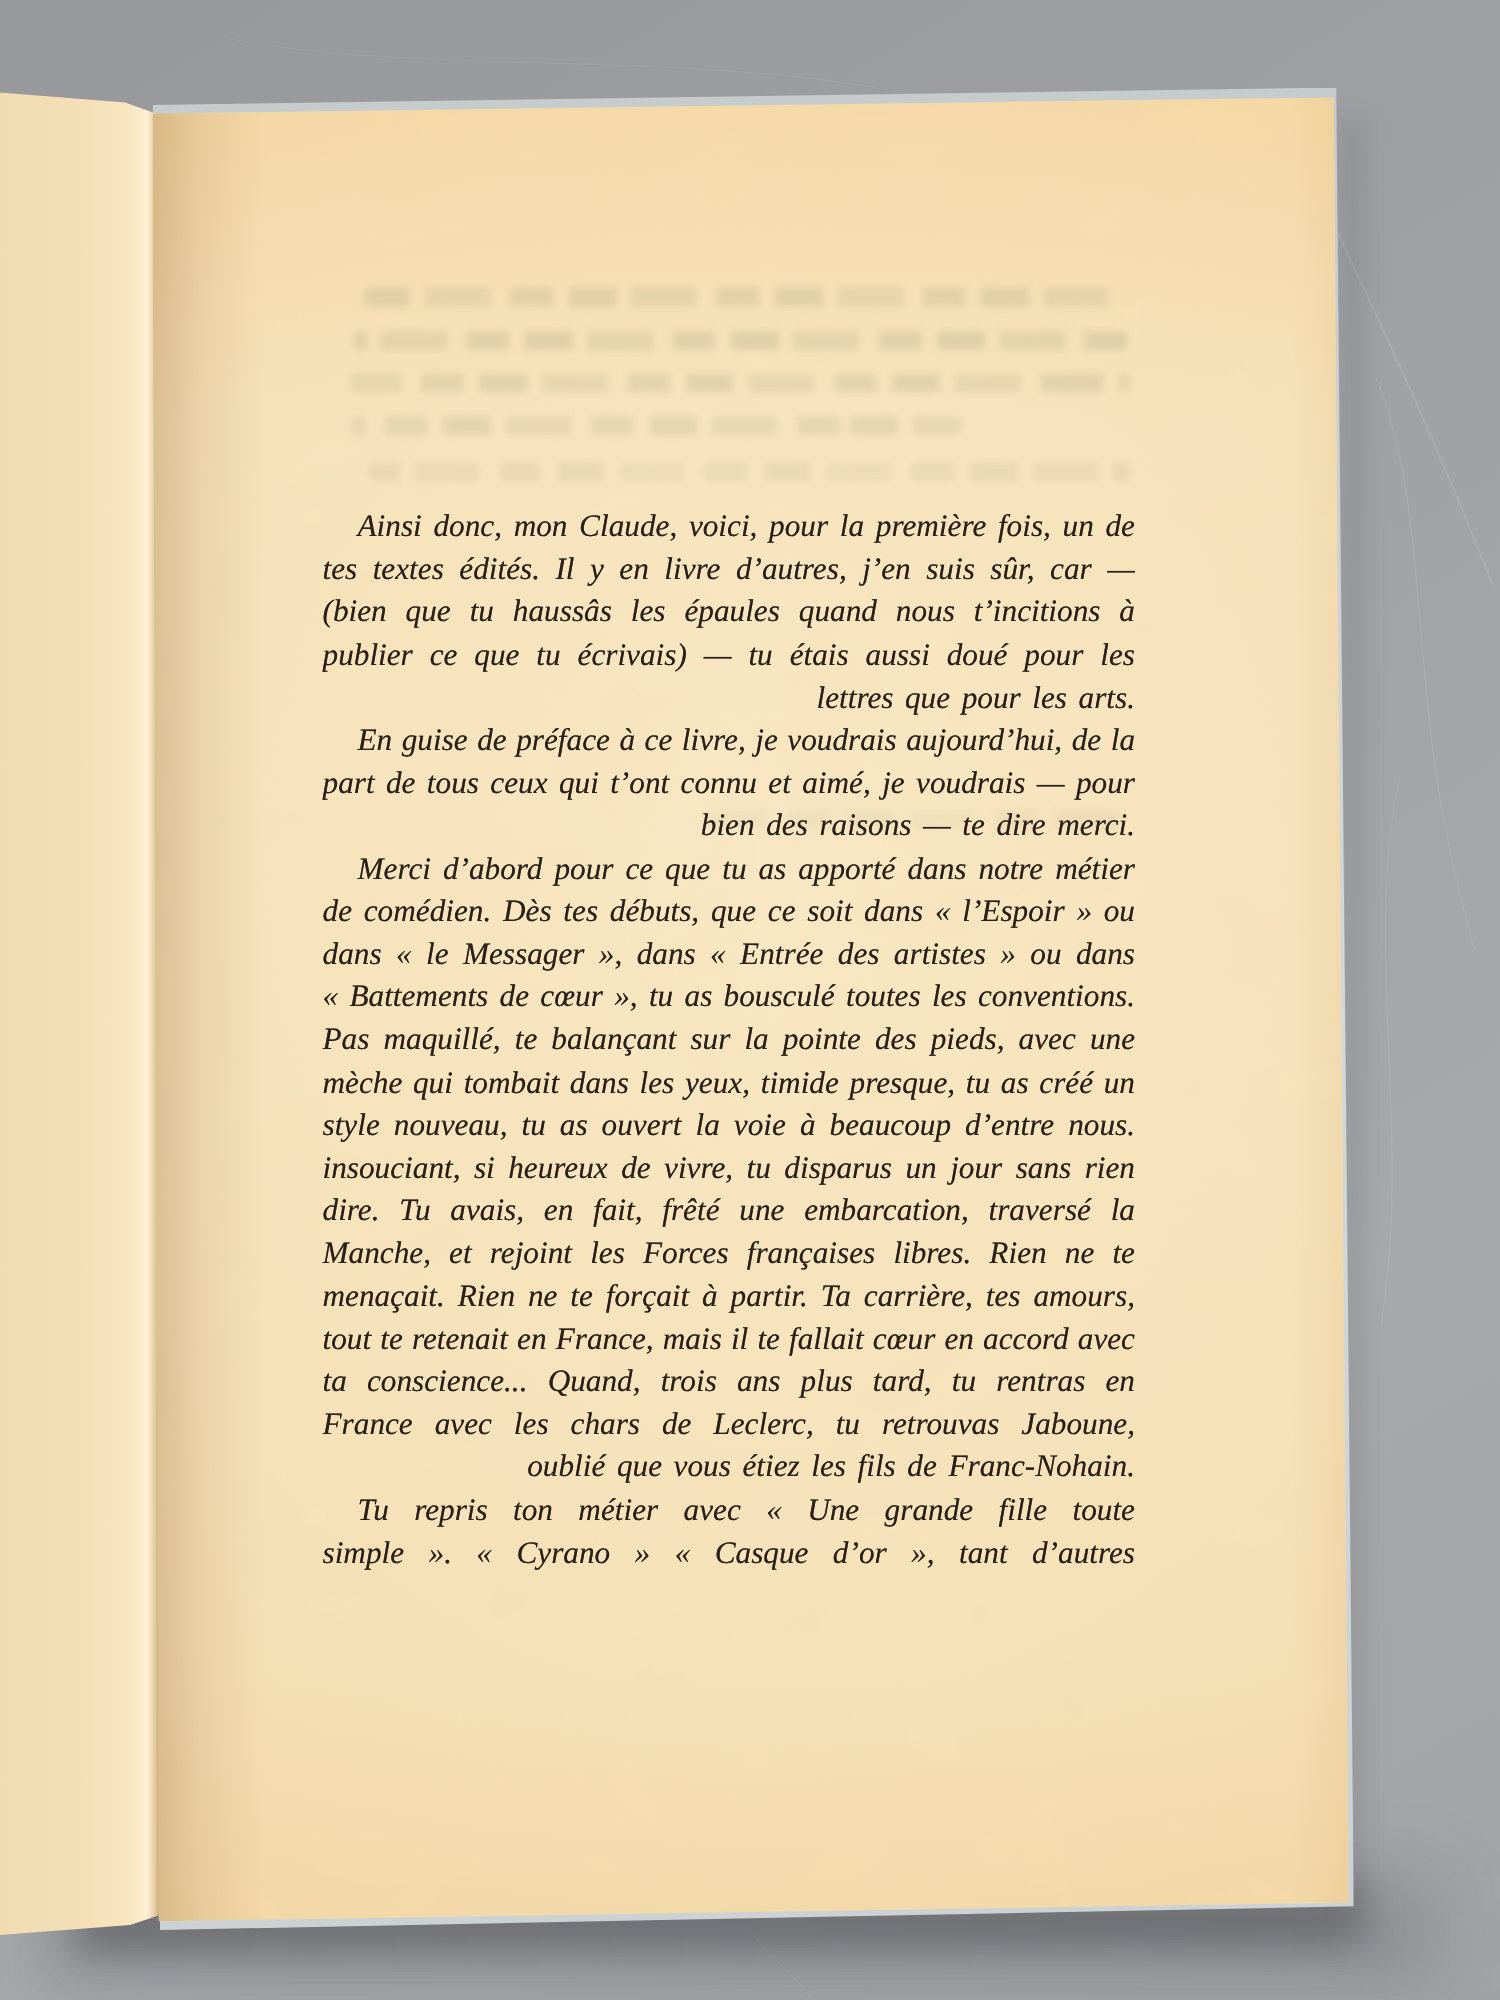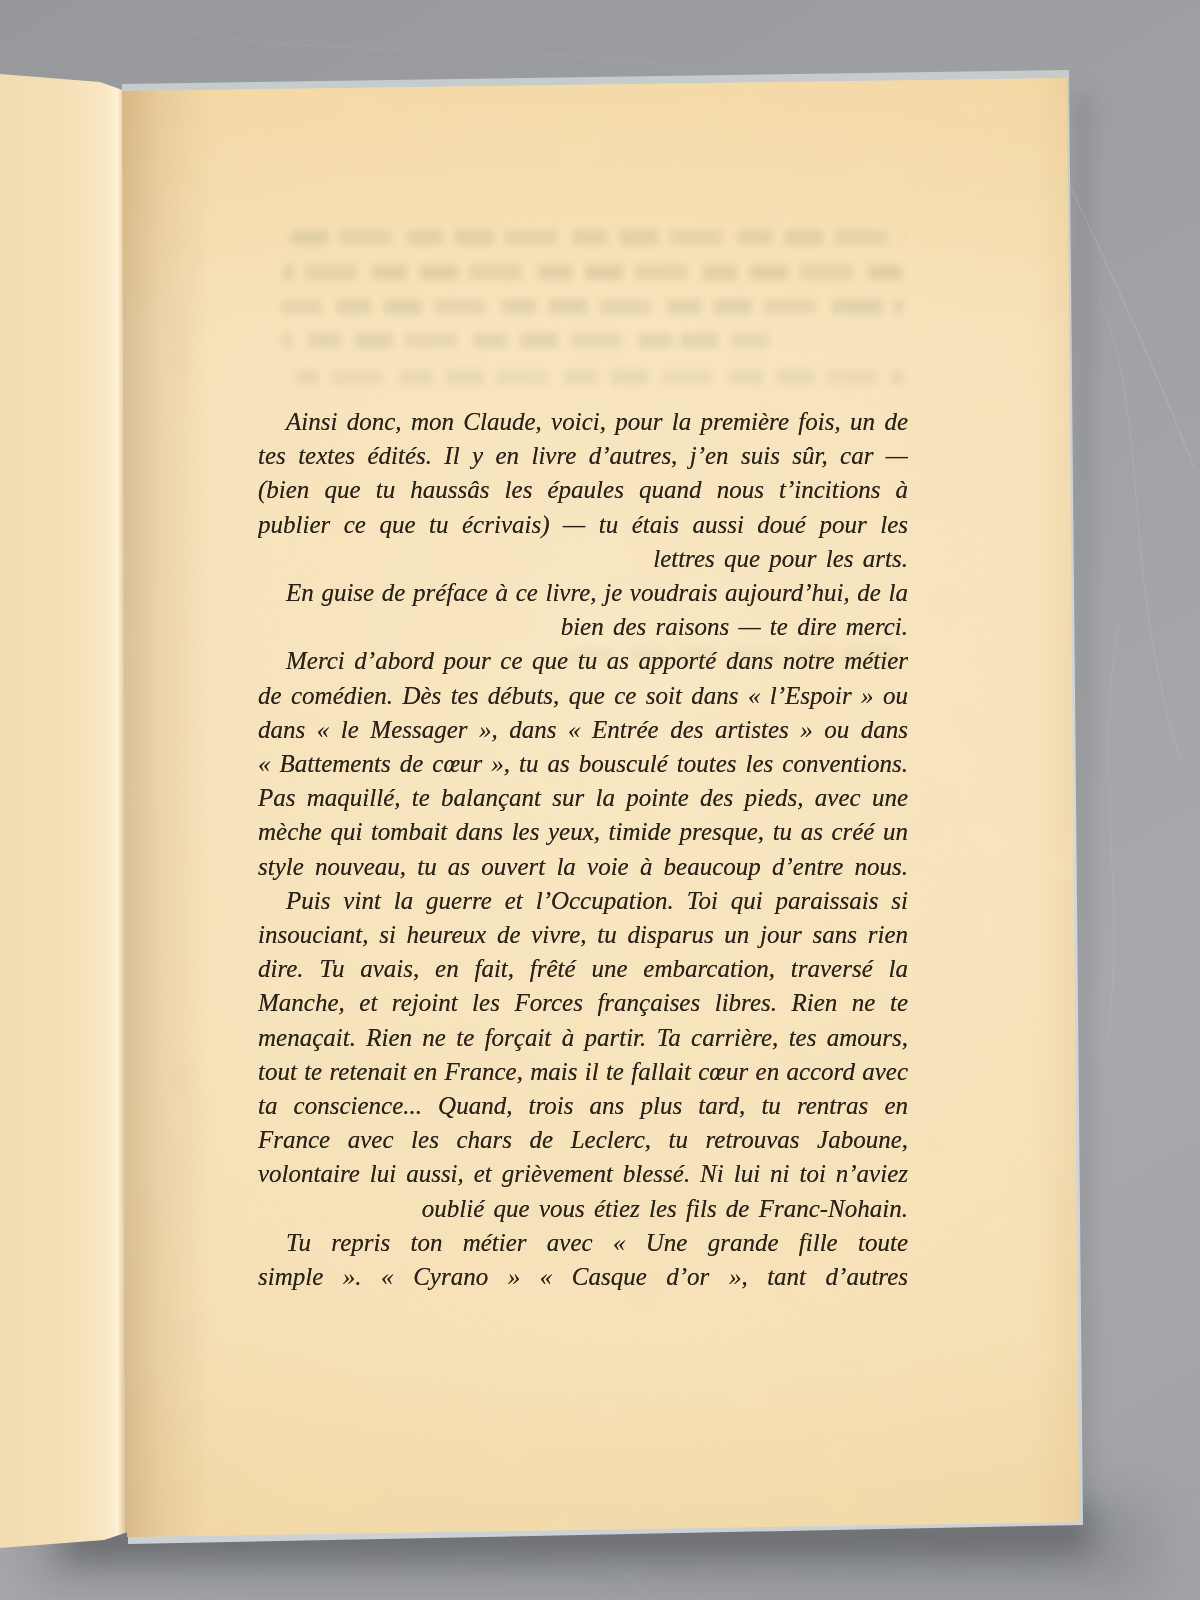--- a/index.html
+++ b/index.html
@@ -117,41 +117,40 @@
     <div class="text-block">
         <div class="para">
           <div class="line just indent">Ainsi donc, mon Claude, voici, pour la première fois, un de</div>
           <div class="line just">tes textes édités. Il y en livre d’autres, j’en suis sûr, car —</div>
           <div class="line just">(bien que tu haussâs les épaules quand nous t’incitions à</div>
           <div class="line just">publier ce que tu écrivais) — tu étais aussi doué pour les</div>
           <div class="line">lettres que pour les arts.</div>
         </div>
         <div class="para">
           <div class="line just indent">En guise de préface à ce livre, je voudrais aujourd’hui, de la</div>
+          <div class="line just">part de tous ceux qui t’ont connu et aimé, je voudrais — pour</div>
           <div class="line">bien des raisons — te dire merci.</div>
         </div>
         <div class="para">
           <div class="line just indent">Merci d’abord pour ce que tu as apporté dans notre métier</div>
           <div class="line just">de comédien. Dès tes débuts, que ce soit dans « l’Espoir » ou</div>
           <div class="line just">dans « le Messager », dans « Entrée des artistes » ou dans</div>
           <div class="line just">« Battements de cœur », tu as bousculé toutes les conventions.</div>
           <div class="line just">Pas maquillé, te balançant sur la pointe des pieds, avec une</div>
           <div class="line just">mèche qui tombait dans les yeux, timide presque, tu as créé un</div>
           <div class="line just">style nouveau, tu as ouvert la voie à beaucoup d’entre nous.</div>
         </div>
         <div class="para">
-          <div class="line just indent">Puis vint la guerre et l’Occupation. Toi qui paraissais si</div>
           <div class="line just">insouciant, si heureux de vivre, tu disparus un jour sans rien</div>
           <div class="line just">dire. Tu avais, en fait, frêté une embarcation, traversé la</div>
           <div class="line just">Manche, et rejoint les Forces françaises libres. Rien ne te</div>
           <div class="line just">menaçait. Rien ne te forçait à partir. Ta carrière, tes amours,</div>
           <div class="line just">tout te retenait en France, mais il te fallait cœur en accord avec</div>
           <div class="line just">ta conscience... Quand, trois ans plus tard, tu rentras en</div>
           <div class="line just">France avec les chars de Leclerc, tu retrouvas Jaboune,</div>
-          <div class="line just">volontaire lui aussi, et grièvement blessé. Ni lui ni toi n’aviez</div>
           <div class="line">oublié que vous étiez les fils de Franc-Nohain.</div>
         </div>
         <div class="para">
           <div class="line just indent">Tu repris ton métier avec « Une grande fille toute</div>
           <div class="line just">simple ». « Cyrano » « Casque d’or », tant d’autres</div>
         </div>
       </div>
   </div>
 
 </div>

